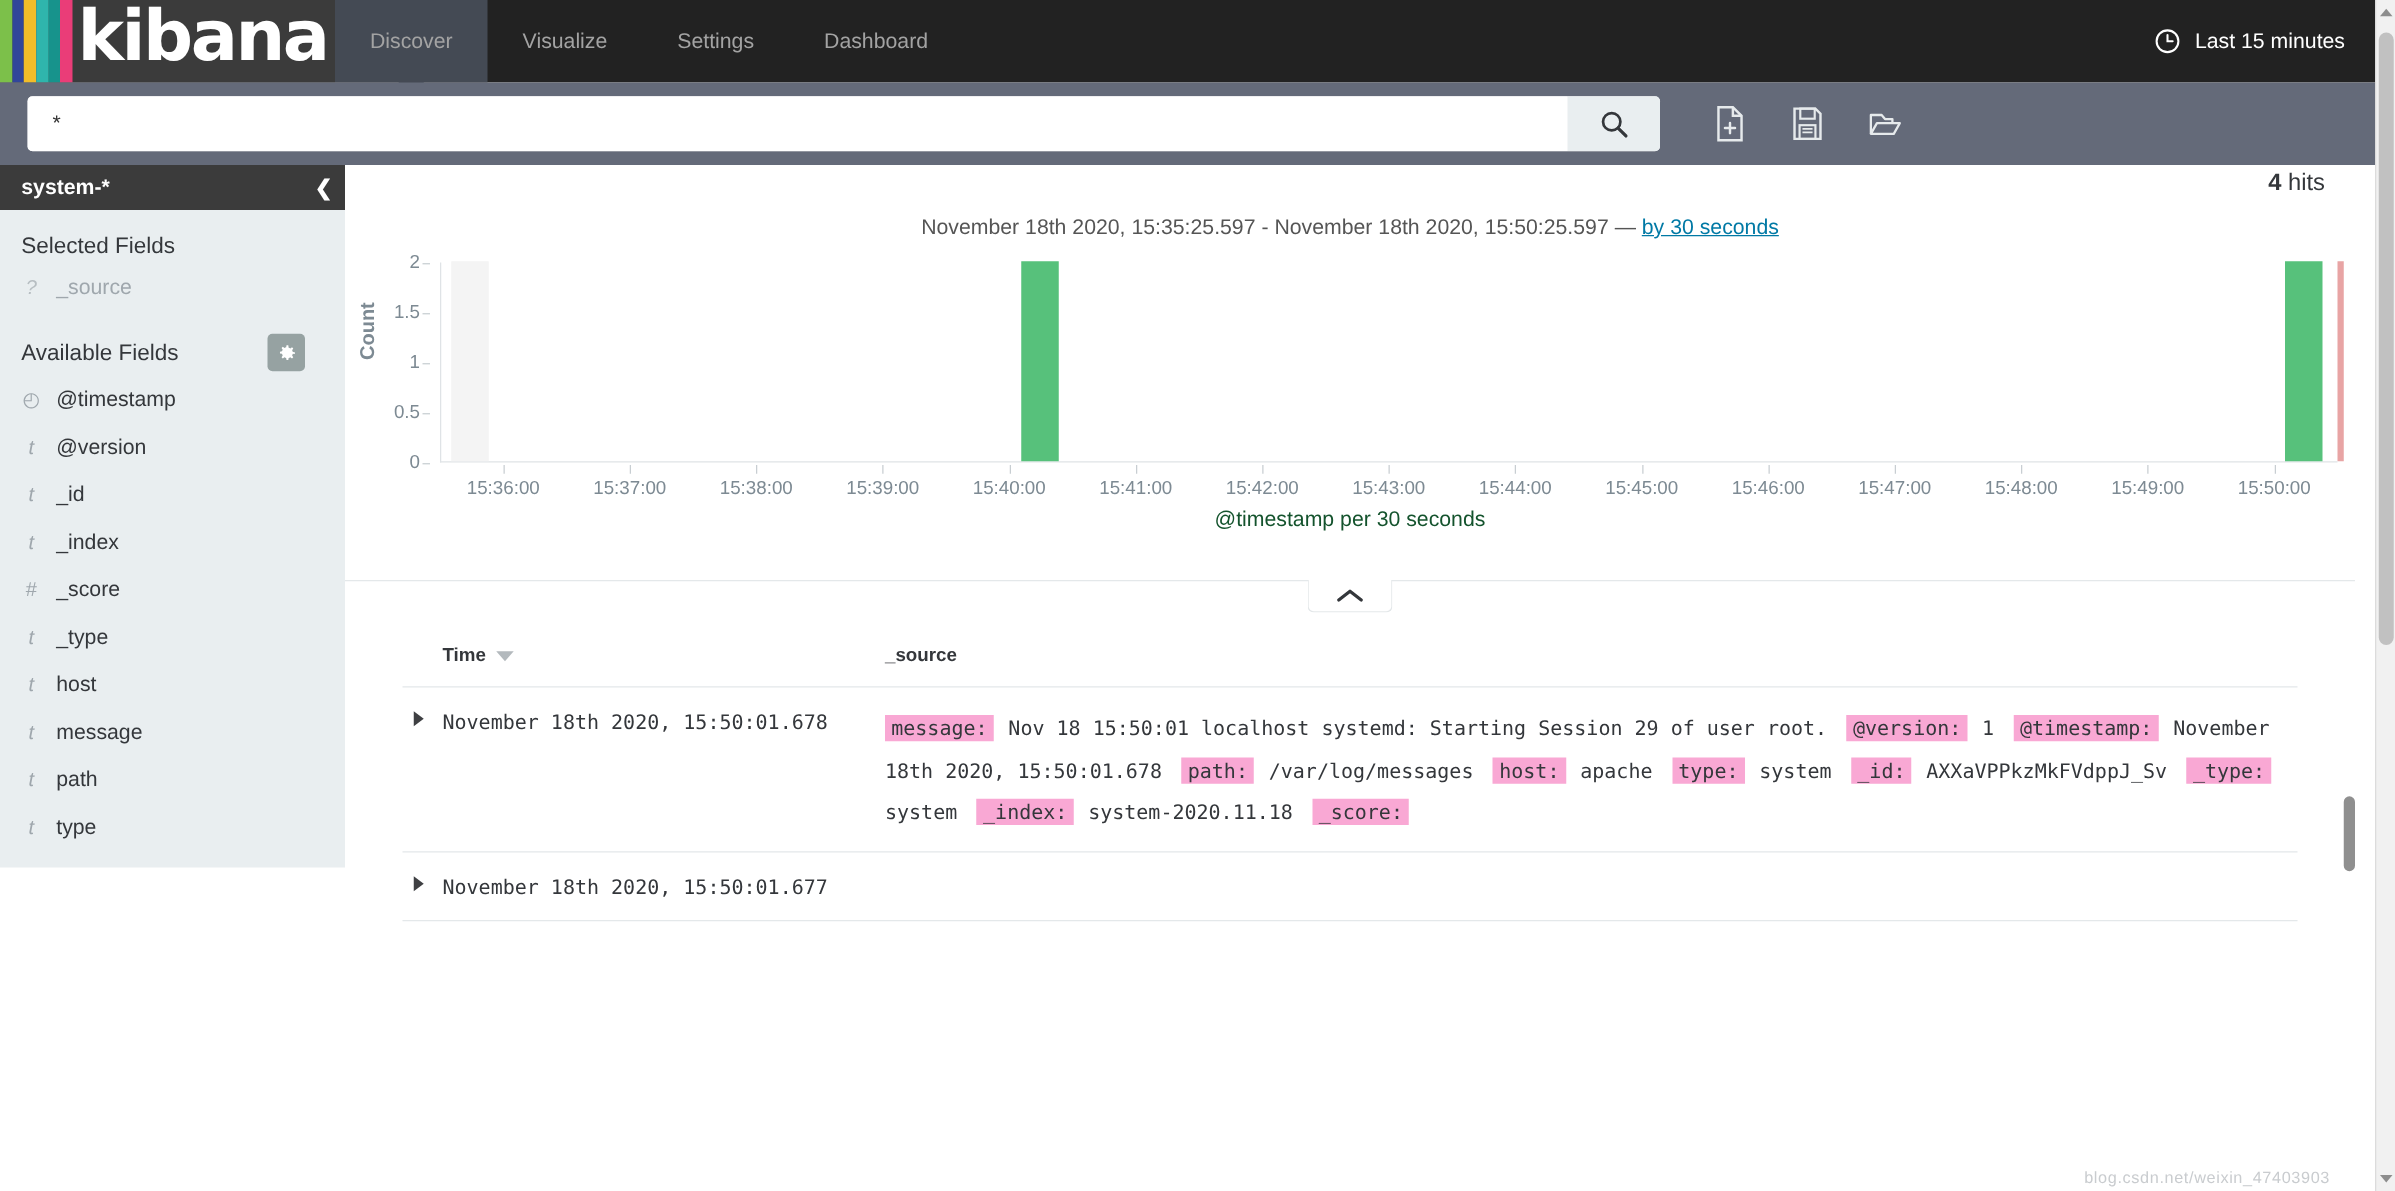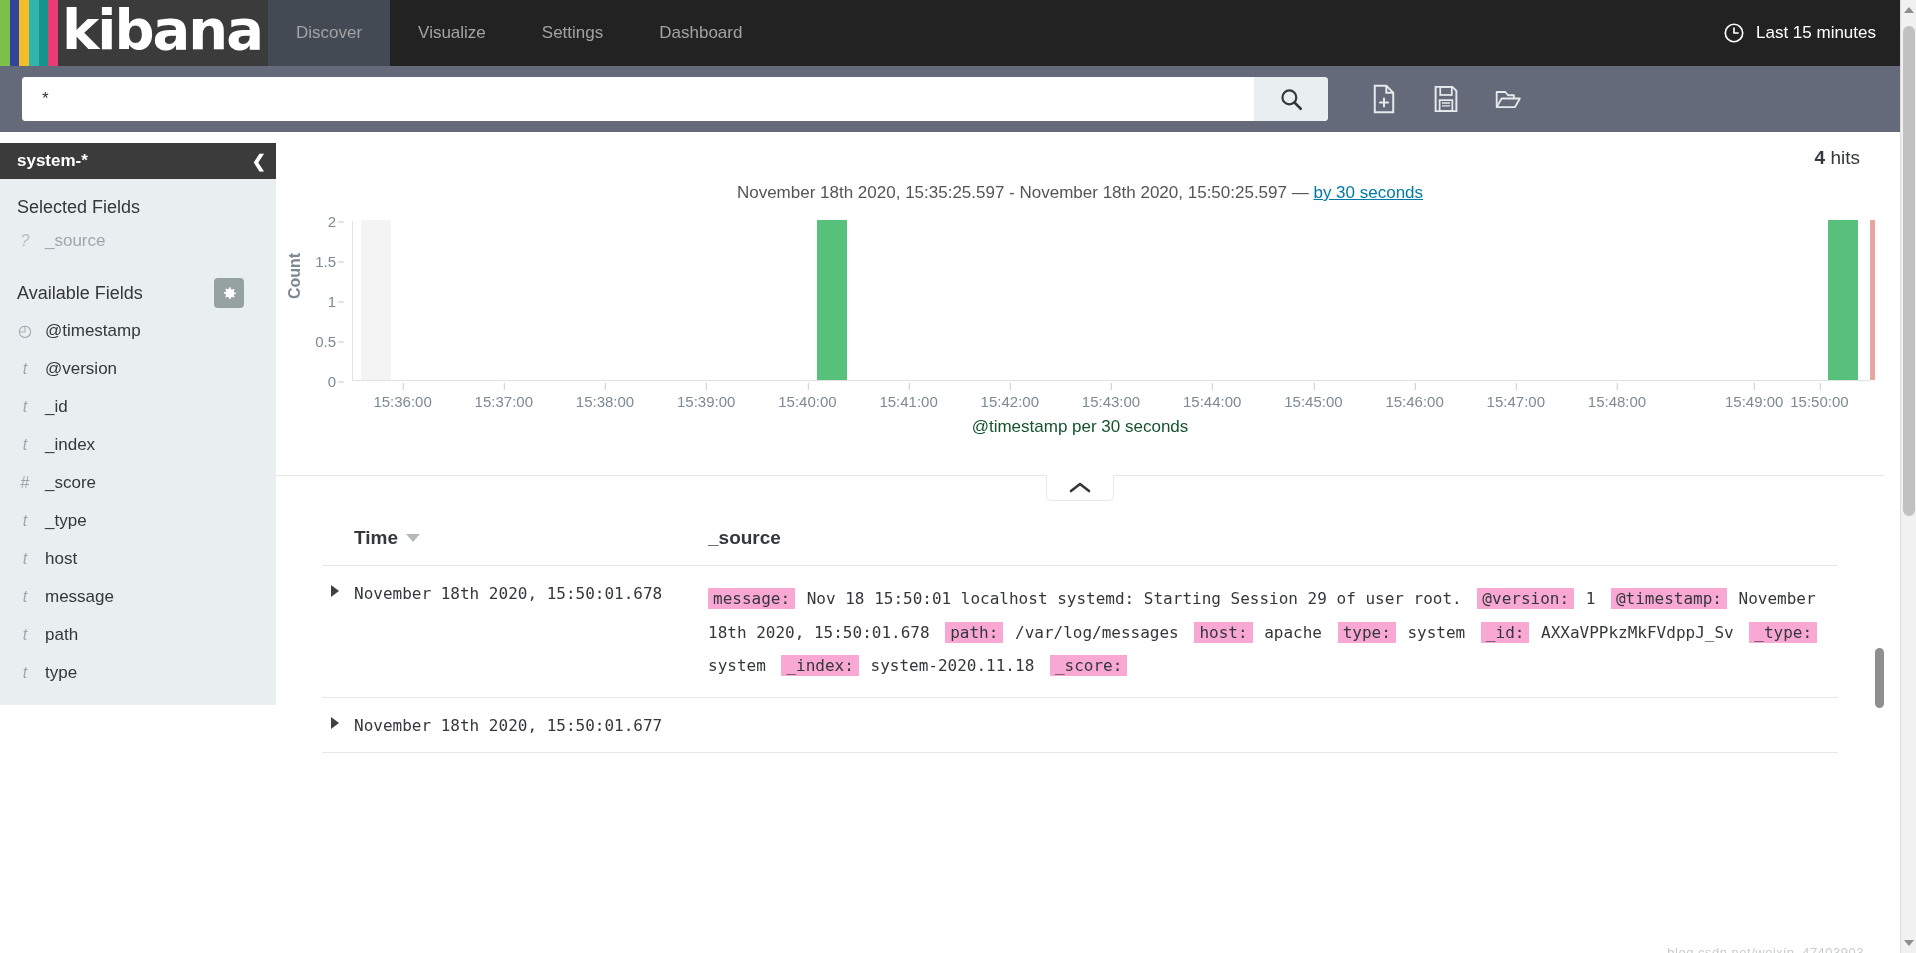--- a/index.html
+++ b/index.html
@@ -57,21 +57,21 @@
     font-size: 17px; color: #333; font-family: "Liberation Sans", sans-serif;
   }
   .searchgo {
     flex: 0 0 auto; width: 74px; background: #e9eef0; border: 0;
     display: flex; align-items: center; justify-content: center; cursor: pointer;
   }
   .barbtns { display: flex; align-items: center; gap: 34px; margin-left: 42px; }
   .barbtn { width: 28px; height: 30px; cursor: pointer; display: block; }
 
   
-  .body { position: absolute; left: 0; top: 143px; width: 1900px; height: 731px; }
+  .body { position: absolute; left: 0; top: 132px; width: 1900px; height: 731px; }
 
   
   .sidebar {
     position: absolute; left: 0; top: 0; width: 276px; height: 562px;
     background: #e9eef0;
   }
   .idxhead {
     height: 36px; background: #3b3b3b; color: #fff; font-size: 17px;
     font-weight: bold; display: flex; align-items: center;
     padding: 0 10px 0 17px;
@@ -149,21 +149,21 @@
     position: absolute; left: 50%; margin-left: -34px; top: -1px;
     width: 68px; height: 26px; background: #fff;
     border: 1px solid #e4e8ea; border-top: 0;
     border-radius: 0 0 5px 5px; display: flex;
     align-items: center; justify-content: center; cursor: pointer;
   }
 
   
   .doctable { margin: 26px 46px 0 46px; }
   .dt-head {
-    display: flex; font-size: 19px; font-weight: bold; color: #34373b;
+    display: flex; font-size: 15px; font-weight: bold; color: #34373b;
     padding-bottom: 16px; border-bottom: 1px solid #e4e8ea;
   }
   .dt-head .c-exp { width: 32px; flex: 0 0 auto; }
   .dt-head .c-time { width: 354px; flex: 0 0 auto; display: flex;
                      align-items: center; gap: 8px; cursor: pointer; }
   .caret-dn { width: 0; height: 0; border-left: 7px solid transparent;
               border-right: 7px solid transparent; border-top: 8px solid #b3b9bd; }
   .dt-row { display: flex; padding: 16px 0 14px 0; border-bottom: 1px solid #e4e8ea; }
   .dt-row .c-exp { width: 32px; flex: 0 0 auto; padding-top: 3px; cursor: pointer; }
   .caret-rt { width: 0; height: 0; border-top: 6px solid transparent;
@@ -362,21 +362,21 @@
             <div class="xtick" style="left: 23.3333%;">15:39:00</div>
             <div class="xtick" style="left: 30%;">15:40:00</div>
             <div class="xtick" style="left: 36.6667%;">15:41:00</div>
             <div class="xtick" style="left: 43.3333%;">15:42:00</div>
             <div class="xtick" style="left: 50%;">15:43:00</div>
             <div class="xtick" style="left: 56.6667%;">15:44:00</div>
             <div class="xtick" style="left: 63.3333%;">15:45:00</div>
             <div class="xtick" style="left: 70%;">15:46:00</div>
             <div class="xtick" style="left: 76.6667%;">15:47:00</div>
             <div class="xtick" style="left: 83.3333%;">15:48:00</div>
-            <div class="xtick" style="left: 90%; margin-left: 36px;">15:49:00</div>
+            <div class="xtick" style="left: 90%;">15:49:00</div>
             <div class="xtick" style="left: 96.6667%;">15:50:00</div>
           </div>
         <div class="xlabel">@timestamp per 30 seconds</div>
       </div>
 
       <div class="handlewrap">
         <div class="handle">
           <svg width="22" height="13" viewBox="0 0 22 13">
             <path d="M2 10 L11 3 L20 10" fill="none" stroke="#34373b" stroke-width="2.6" stroke-linecap="round" stroke-linejoin="round"></path>
           </svg>

